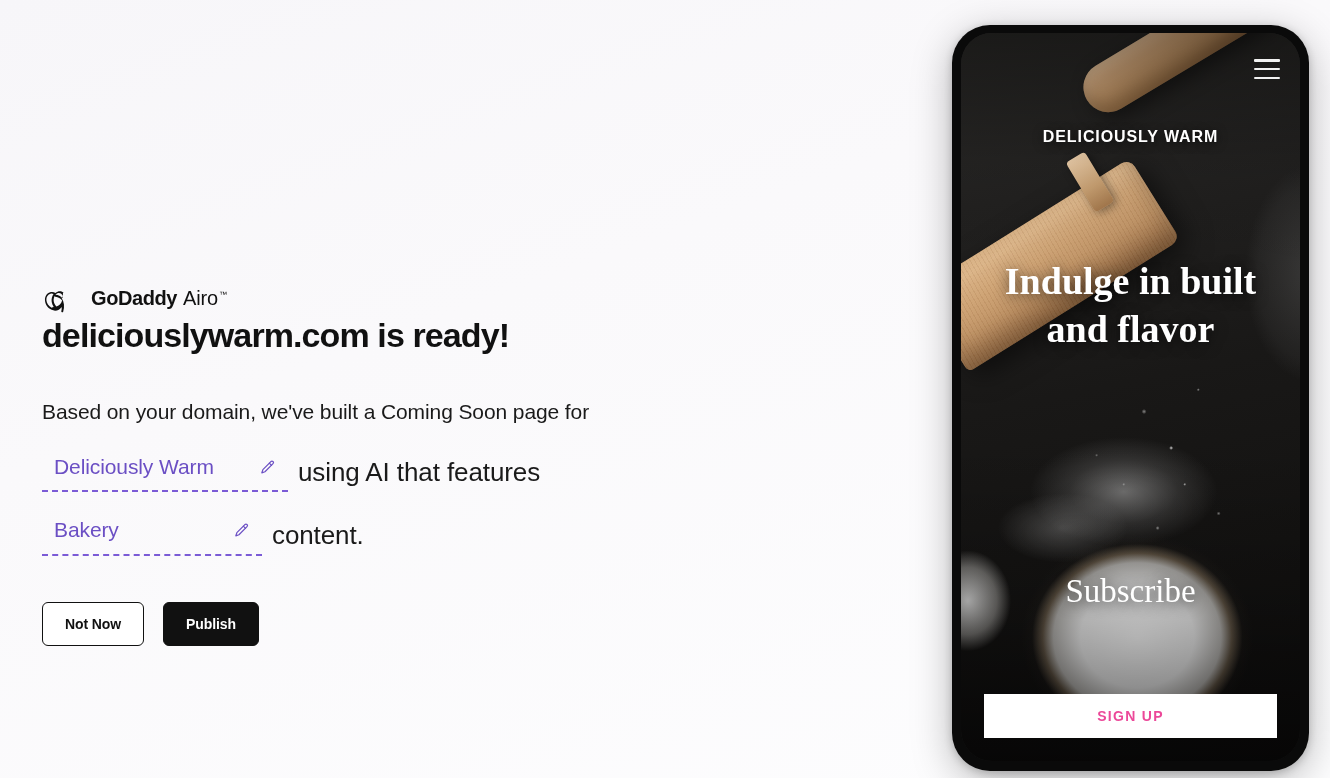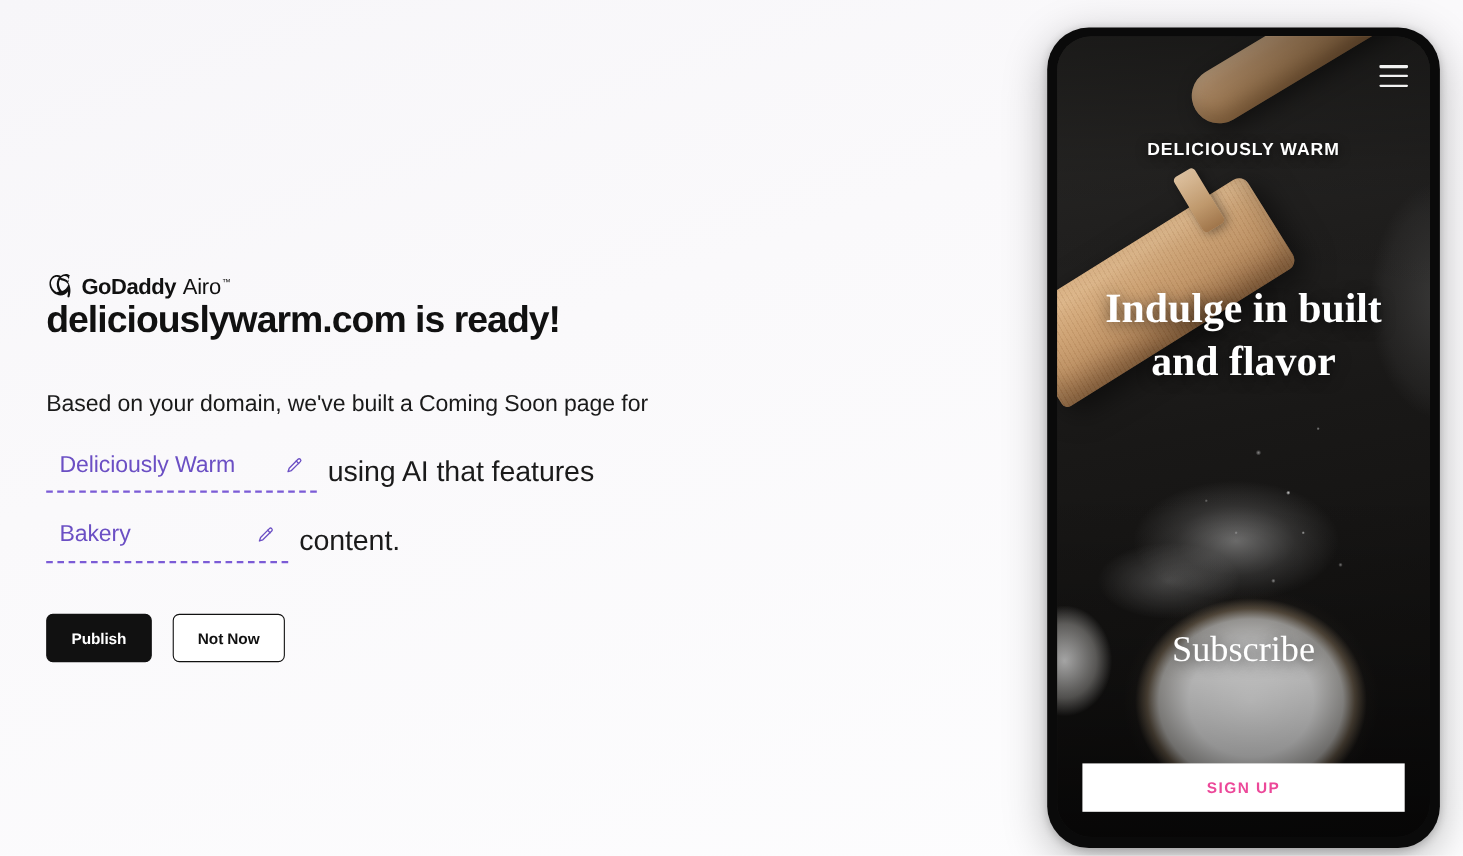--- a/index.html
+++ b/index.html
@@ -29,23 +29,24 @@
   .content-block {
     position: absolute;
     left: 42px;
     top: 243px;
     width: 700px;
   }
 
   
   .logo-row {
     display: flex;
-    align-items: flex-end;
-    gap: 4px;
+    align-items: flex-start;
+    gap: 21px;
     height: 30px;
+    margin-top: 44px;
   }
   .logo-mark { display: block; }
   .logo-wordmark {
     display: flex;
     align-items: baseline;
     gap: 6px;
   }
   .logo-godaddy {
     font-size: 20px;
     font-weight: 700;
@@ -415,22 +416,22 @@
             <path d="M16.8 3.6a2.1 2.1 0 0 1 3 3L8.4 18 4 19.5 5.5 15 16.8 3.6z"></path>
             <path d="M14.6 5.8l3.1 3.1"></path>
           </svg>
         </span>
         <span class="para-tail">content.</span>
       </div>
 
     </div>
 
     <div class="button-row">
+      <button class="btn btn-secondary">Not Now</button>
       <button class="btn btn-primary">Publish</button>
-      <button class="btn btn-secondary">Not Now</button>
     </div>
 
   </div>
 </div>
 
 <div class="phone-frame">
   <div class="phone-screen">
 
     <div class="photo-bg">
       <div class="pin-barrel"></div>

